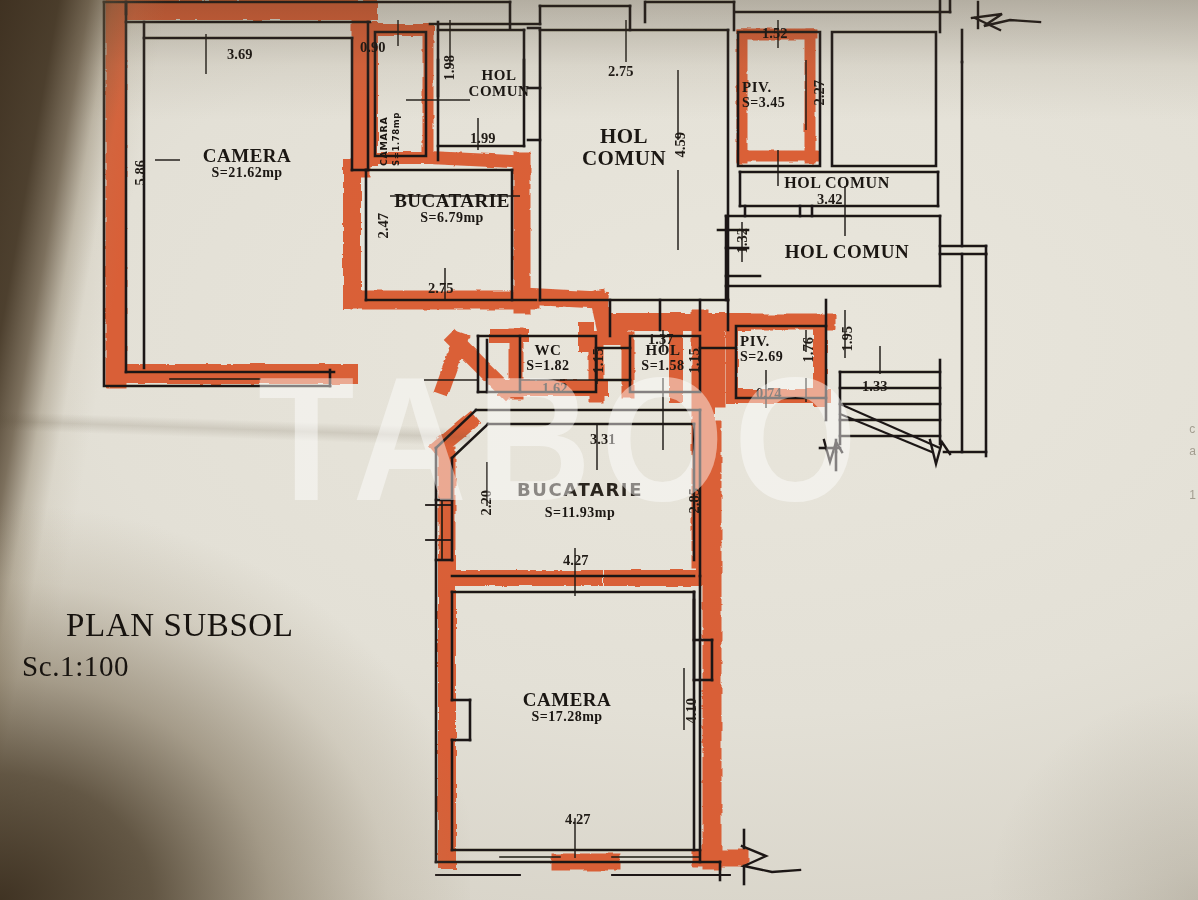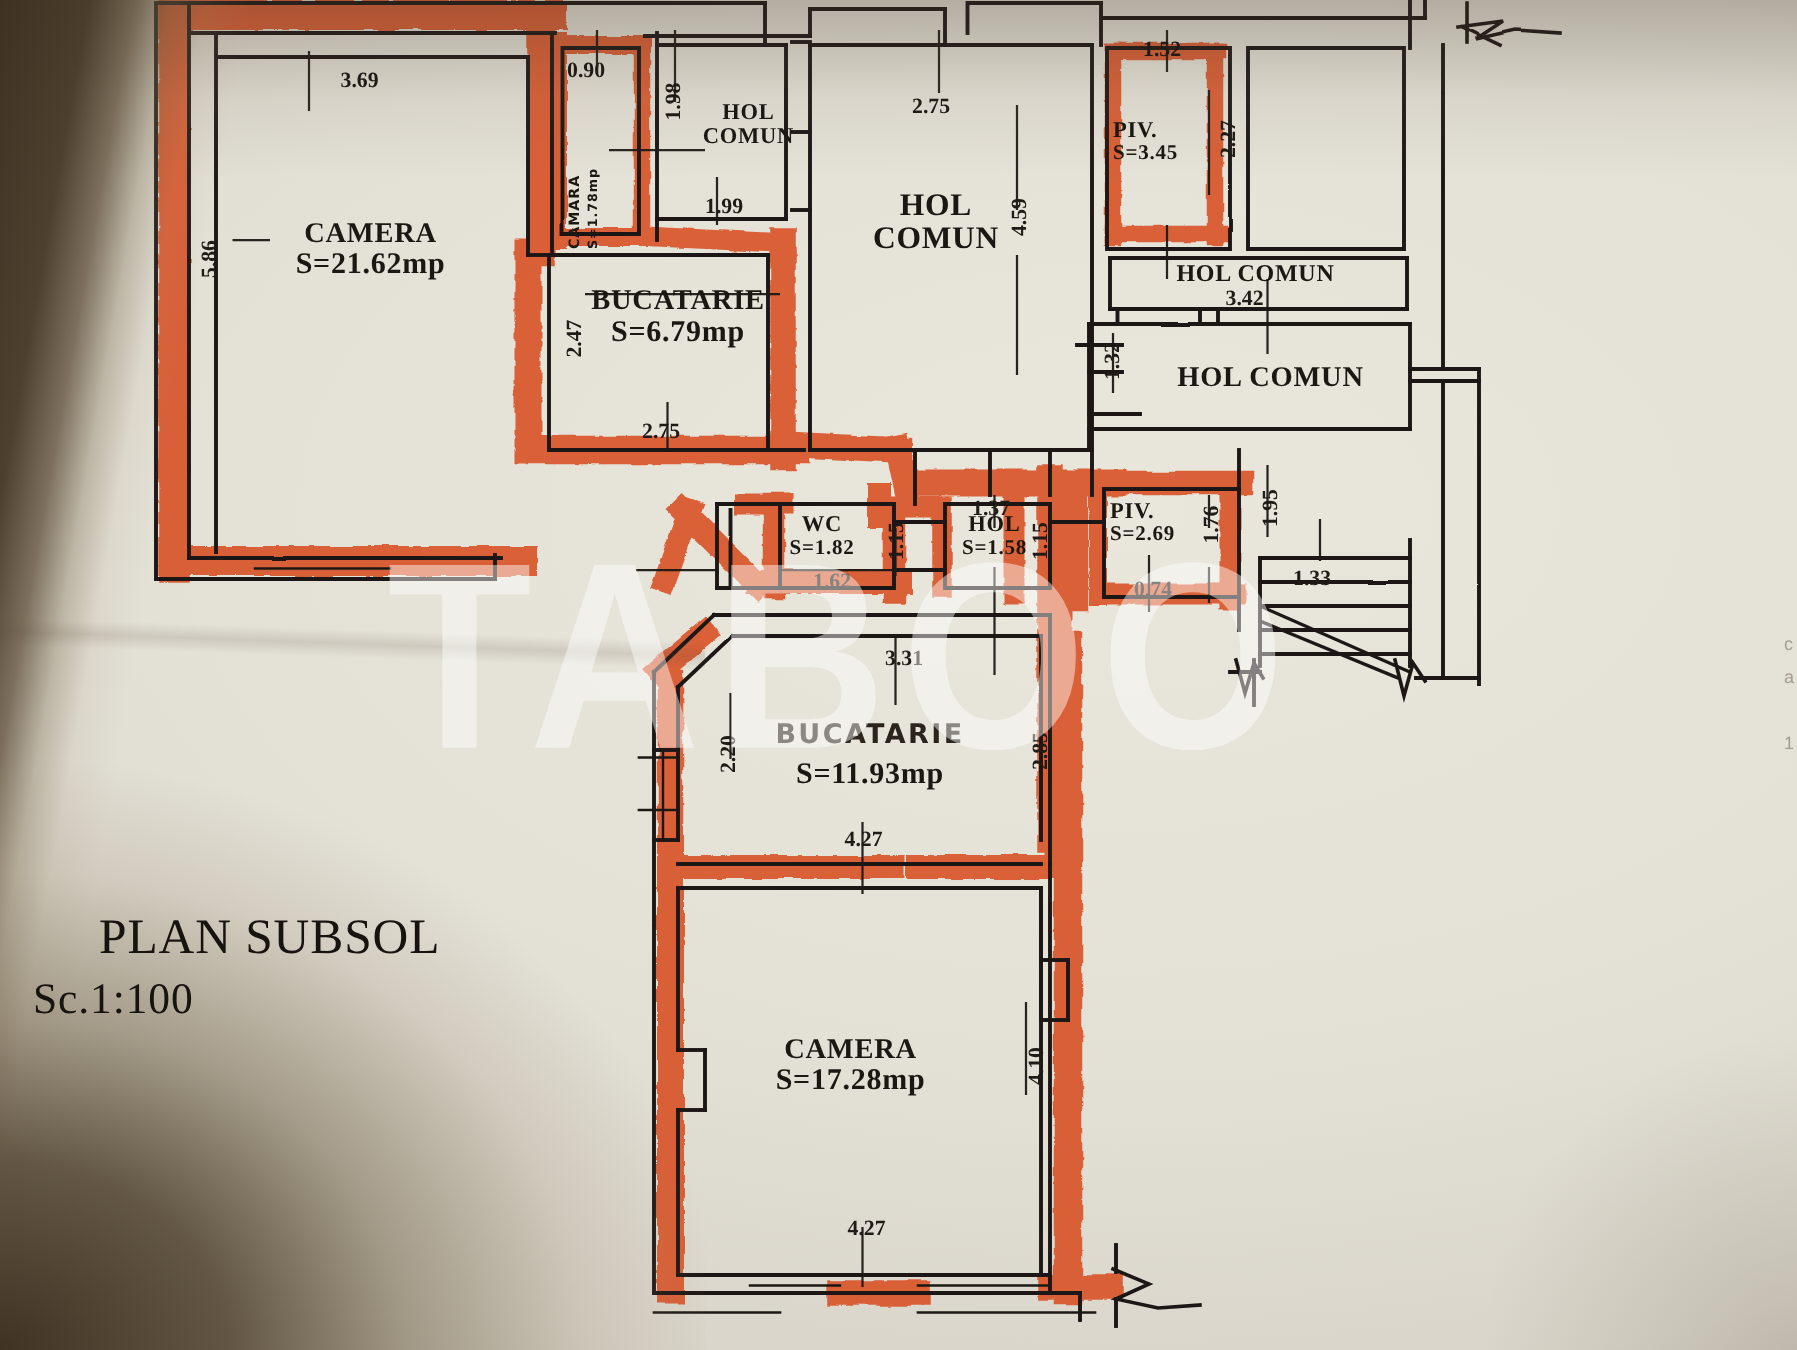--- a/index.html
+++ b/index.html
@@ -40,21 +40,21 @@
     position:absolute;left:0;top:395px;width:470px;height:70px;
     background:linear-gradient(182deg, rgba(0,0,0,0) 38%, rgba(90,78,58,.16) 49%, rgba(0,0,0,0) 60%);
   }
   
   #plan{position:absolute;inset:0;}
   #plan svg{position:absolute;left:0;top:0;}
   
   .lbl{position:absolute;color:#1b1713;white-space:nowrap;line-height:1.06;}
   .room{font-weight:700;text-align:center;letter-spacing:.5px;}
   .room .rn{font-size:19px;}
-  .room .rs{font-size:20px;}
+  .room .rs{font-size:14px;}
   .room.sm .rn{font-size:15px;}
   .room.sm .rs{font-size:14px;}
   .dim{font-size:14.5px;font-weight:600;color:#201b16;}
   .vtext{writing-mode:vertical-rl;transform:rotate(180deg);}
   .hand{font-family:"DejaVu Sans", sans-serif;font-weight:600;letter-spacing:1.6px;
         color:#2a241d;font-size:18px;}
   .tiny-rot{font-family:"DejaVu Sans", sans-serif;font-weight:700;font-size:9.5px;
         letter-spacing:.6px;color:#1b1713;}
   #title{position:absolute;left:22px;top:607px;color:#17130f;}
   #title .t1{font-size:33px;letter-spacing:.6px;margin-left:44px;}
@@ -425,21 +425,21 @@
     <div class="rs">S=11.93mp</div>
   </div>
 
   <div class="lbl room" style="left:503px;top:690px;width:128px;">
     <div class="rn">CAMERA</div>
     <div class="rs">S=17.28mp</div>
   </div>
 
   <div class="lbl dim" style="left:227px;top:47px;">3.69</div>
   <div class="lbl dim" style="left:133px;top:160px;"><span class="vtext">5.86</span></div>
-  <div class="lbl dim" style="left:378px;top:40px;">0.90</div>
+  <div class="lbl dim" style="left:360px;top:40px;">0.90</div>
   <div class="lbl dim" style="left:442px;top:55px;"><span class="vtext">1.98</span></div>
   <div class="lbl dim" style="left:470px;top:131px;">1.99</div>
   <div class="lbl dim" style="left:608px;top:64px;">2.75</div>
   <div class="lbl dim" style="left:673px;top:132px;"><span class="vtext">4.59</span></div>
   <div class="lbl dim" style="left:762px;top:26px;">1.52</div>
   <div class="lbl dim" style="left:812px;top:80px;"><span class="vtext">2.27</span></div>
   <div class="lbl dim" style="left:817px;top:192px;">3.42</div>
   <div class="lbl dim" style="left:376px;top:213px;"><span class="vtext">2.47</span></div>
   <div class="lbl dim" style="left:428px;top:281px;">2.75</div>
   <div class="lbl dim" style="left:735px;top:228px;"><span class="vtext">1.32</span></div>

